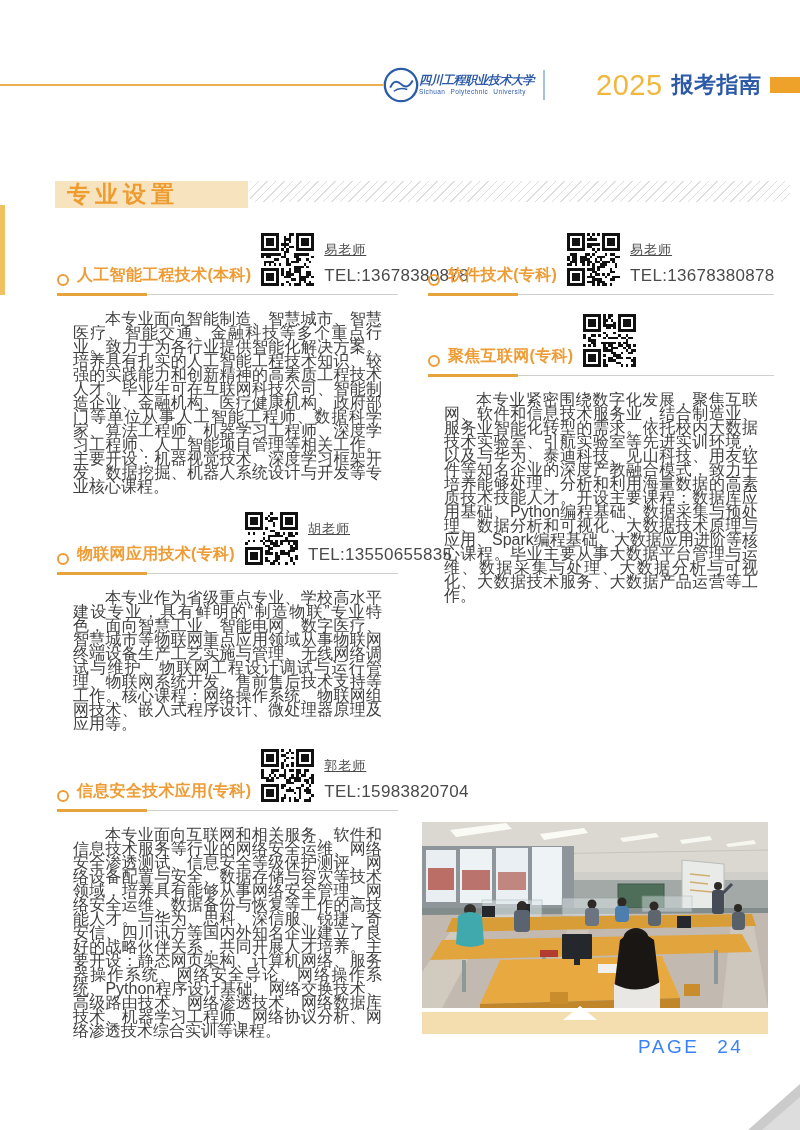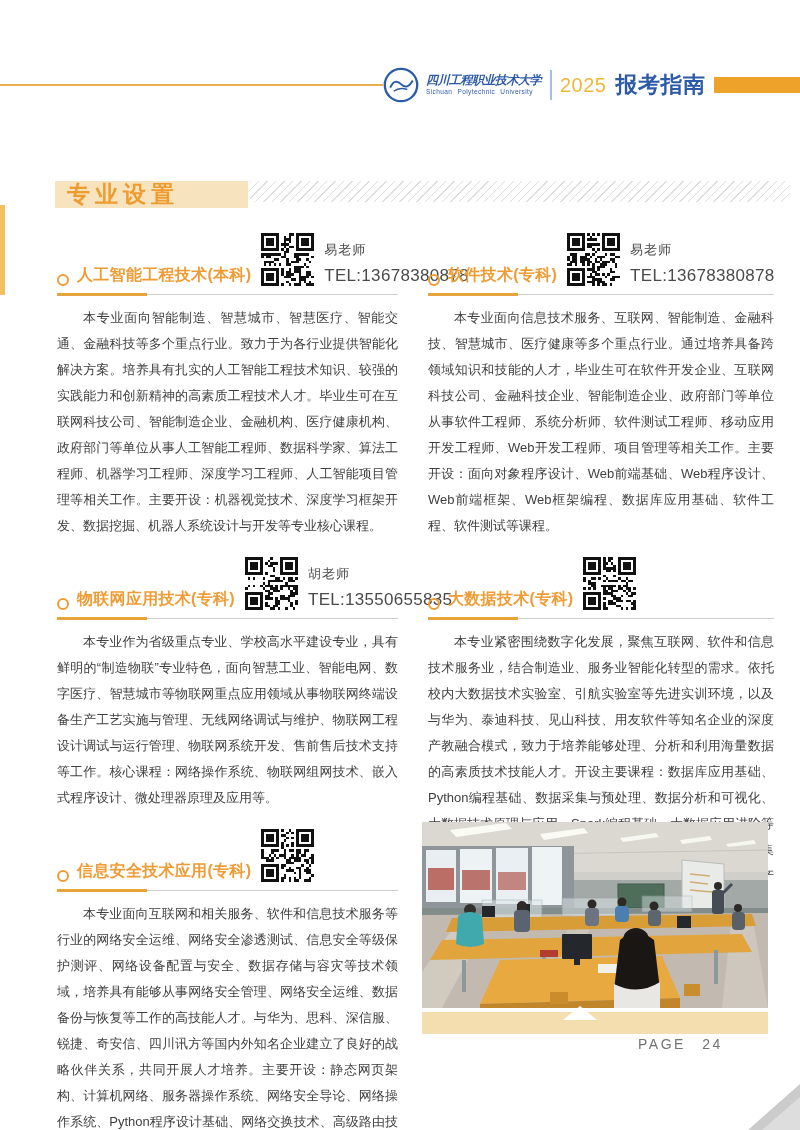--- a/index.html
+++ b/index.html
@@ -3,26 +3,26 @@
 <meta charset="utf-8">
 <style>
   html,body{margin:0;padding:0;background:#fff;}
   .page{position:relative;width:800px;height:1130px;background:#fff;overflow:hidden;
         font-family:"Liberation Sans",sans-serif;}
 
   
   .header-rule{position:absolute;left:0;top:84px;width:383px;height:2px;background:#EBAE50;}
   .header{position:absolute;left:383px;top:62px;right:0;height:46px;display:flex;align-items:center;}
   .logo{width:36px;height:36px;flex:none;}
-  .uni-names{margin-left:7px;flex:none;width:116px;line-height:1;}
+  .uni-names{margin-left:0;flex:none;width:116px;line-height:1;}
   .uni-cn{font-family:"Liberation Serif",serif;font-style:italic;font-weight:bold;
           color:#2D5AA7;font-size:12px;letter-spacing:-0.5px;white-space:nowrap;}
   .uni-en{color:#2D5AA7;font-size:6.5px;letter-spacing:0.4px;word-spacing:3px;margin-top:3px;white-space:nowrap;}
   .header-divider{width:2px;height:30px;background:#A9C0DC;margin:0 8px;flex:none;}
-  .year{color:#EFB83D;font-size:20px;flex:none;letter-spacing:0.5px;}
+  .year{color:#EFB83D;font-size:29px;flex:none;letter-spacing:0.5px;margin-left:43px;}
   .guide{color:#2D5AA7;font-size:22px;font-weight:bold;letter-spacing:0.5px;margin-left:9px;flex:none;}
   .header-bar{flex:1;height:16px;background:#EFA22A;margin-left:8px;}
 
   
   .left-strip{position:absolute;left:0;top:205px;width:5px;height:90px;background:#F1C161;}
 
   
   .section-band{position:absolute;left:55px;top:181px;width:193px;height:27px;background:#F7E3BD;}
   .section-title{position:absolute;left:67px;top:181px;height:27px;line-height:27px;
                  font-size:23px;font-weight:bold;color:#EE9C2F;letter-spacing:5px;}
@@ -33,35 +33,35 @@
   .col{position:absolute;top:233px;}
   .col-left{left:57px;width:341px;}
   .col-right{left:428px;width:346px;}
   .major + .major{margin-top:18px;}
   .major-head{display:flex;align-items:flex-end;}
   .bullet{flex:none;width:12px;height:12px;border:2px solid #EE9C35;border-radius:50%;
           margin:8px 8px 0 0;box-sizing:border-box;}
   .major-name{flex:none;margin:5px 10px 0 0;font-size:16px;font-weight:bold;color:#EE9C35;letter-spacing:0.3px;}
   .qr{flex:none;width:53px;height:53px;margin-right:10px;}
   .contact{flex:none;margin-top:5px;font-size:13px;color:#4A4A4A;}
-  .contact .teacher{margin-bottom:7px;letter-spacing:1px;}
+  .contact .teacher{margin-bottom:7px;letter-spacing:1px;text-decoration:underline;}
   .contact .tel{font-size:17px;letter-spacing:0.3px;}
   .rule{position:relative;height:3px;margin:7px 0 9px 0;}
   .rule::after{content:'';position:absolute;left:0;right:0;top:1px;height:1px;background:#CFCFCF;}
   .rule::before{content:'';position:absolute;left:0;top:0;width:90px;height:3px;background:#E7A33C;z-index:1;}
-  .desc{margin:0;font-size:13px;line-height:26px;color:#3F3F3F;text-align:justify;text-indent:2em;}
+  .desc{margin:16px;font-size:16px;line-height:14px;color:#3F3F3F;text-align:justify;text-indent:2em;}
 
   
   .photo{position:absolute;left:422px;top:822px;width:346px;height:186px;overflow:hidden;}
   .photo svg{display:block;}
   .photo-bar{position:absolute;left:422px;top:1012px;width:346px;height:22px;background:#F4DDAE;}
   .photo-notch{position:absolute;left:563px;top:1006px;width:0;height:0;
       border-left:17px solid transparent;border-right:17px solid transparent;
       border-bottom:14px solid #ffffff;z-index:2;}
-  .page-number{position:absolute;left:638px;top:1036px;font-size:14px;color:#737373;
+  .page-number{position:absolute;left:638px;top:1036px;font-size:19px;color:#3b82f6;
       letter-spacing:2.5px;word-spacing:10px;}
   .corner-fold{position:absolute;right:0;bottom:0;width:52px;height:46px;background:#CBCBCB;
       clip-path:polygon(100% 0,100% 100%,0 100%);}
   .corner-fold-inner{position:absolute;right:0;bottom:0;width:38px;height:33px;background:#DDDDDD;
       clip-path:polygon(100% 0,100% 100%,0 100%);}
 </style>
 </head>
 <body>
 
 <div class="page">
@@ -475,20 +475,24 @@
               <rect x="0" y="0" width="7" height="7" fill="#111"></rect>
               <rect x="1" y="1" width="5" height="5" fill="#fff"></rect>
               <rect x="2" y="2" width="3" height="3" fill="#111"></rect>
               <rect x="14" y="0" width="7" height="7" fill="#111"></rect>
               <rect x="15" y="1" width="5" height="5" fill="#fff"></rect>
               <rect x="16" y="2" width="3" height="3" fill="#111"></rect>
               <rect x="0" y="14" width="7" height="7" fill="#111"></rect>
               <rect x="1" y="15" width="5" height="5" fill="#fff"></rect>
               <rect x="2" y="16" width="3" height="3" fill="#111"></rect>
             </svg></div>
+        <div class="contact">
+          <div class="teacher">郭老师</div>
+          <div class="tel">TEL:15983820704</div>
+        </div>
       </div>
       <div class="rule"></div>
       <p class="desc">本专业面向互联网和相关服务、软件和信息技术服务等行业的网络安全运维、网络安全渗透测试、信息安全等级保护测评、网络设备配置与安全、数据存储与容灾等技术领域，培养具有能够从事网络安全管理、网络安全运维、数据备份与恢复等工作的高技能人才。与华为、思科、深信服、锐捷、奇安信、四川讯方等国内外知名企业建立了良好的战略伙伴关系，共同开展人才培养。主要开设：静态网页架构、计算机网络、服务器操作系统、网络安全导论、网络操作系统、Python程序设计基础、网络交换技术、高级路由技术、网络渗透技术、网络数据库技术、机器学习工程师、网络协议分析、网络渗透技术综合实训等课程。</p>
     </div>
 
   </div>
 
   <div class="col col-right">
 
     <div class="major">
@@ -622,27 +626,26 @@
               <rect x="0" y="14" width="7" height="7" fill="#111"></rect>
               <rect x="1" y="15" width="5" height="5" fill="#fff"></rect>
               <rect x="2" y="16" width="3" height="3" fill="#111"></rect>
             </svg></div>
         <div class="contact">
           <div class="teacher">易老师</div>
           <div class="tel">TEL:13678380878</div>
         </div>
       </div>
       <div class="rule"></div>
-      <p class="desc">本专业面向信息技术服务、互联网、智能制造、金融科技、智慧城市、医疗健康等多个重点行业。通过培养具备跨领域知识和技能的人才，毕业生可在软件开发企业、互联网科技公司、金融科技企业、智能制造企业、政府部门等单位从事软件工程师、系统分析师、软件测试工程师、移动应用开发工程师、Web开发工程师、项目管理等相关工作。主要开设：面向对象程序设计、Web前端基础、Web程序设计、Web前端框架、Web框架编程、数据库应用基础、软件工程、软件测试等课程。</p>
     </div>
 
     <div class="major">
       <div class="major-head">
         <span class="bullet"></span>
-        <h3 class="major-name">大数据技术(专科)</h3>
+        <h3 class="major-name">聚焦互联网(专科)</h3>
         <div class="qr"><svg viewBox="0 0 21 21" width="100%" height="100%" shape-rendering="crispEdges">
               <rect x="0" y="0" width="21" height="21" fill="#fff"></rect>
               <rect x="8" y="0" width="1" height="1" fill="#111"></rect>
               <rect x="10" y="0" width="1" height="1" fill="#111"></rect>
               <rect x="11" y="0" width="1" height="1" fill="#111"></rect>
               <rect x="8" y="1" width="1" height="1" fill="#111"></rect>
               <rect x="10" y="1" width="1" height="1" fill="#111"></rect>
               <rect x="8" y="2" width="1" height="1" fill="#111"></rect>
               <rect x="9" y="2" width="1" height="1" fill="#111"></rect>
               <rect x="11" y="2" width="1" height="1" fill="#111"></rect>

